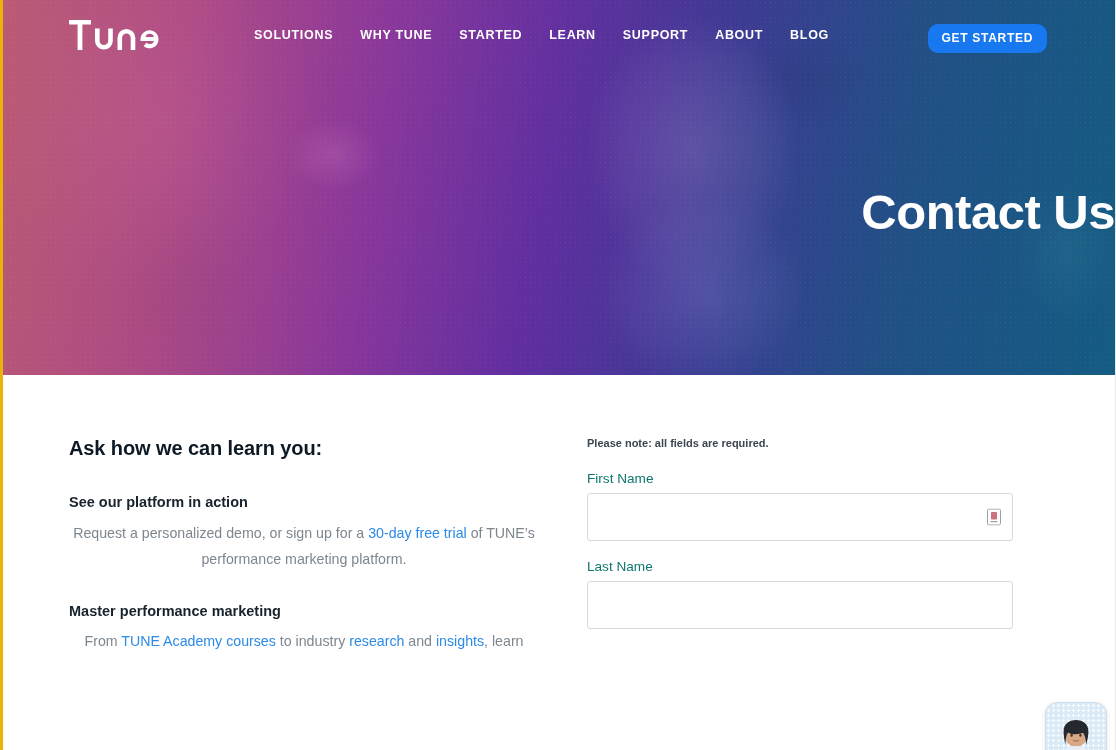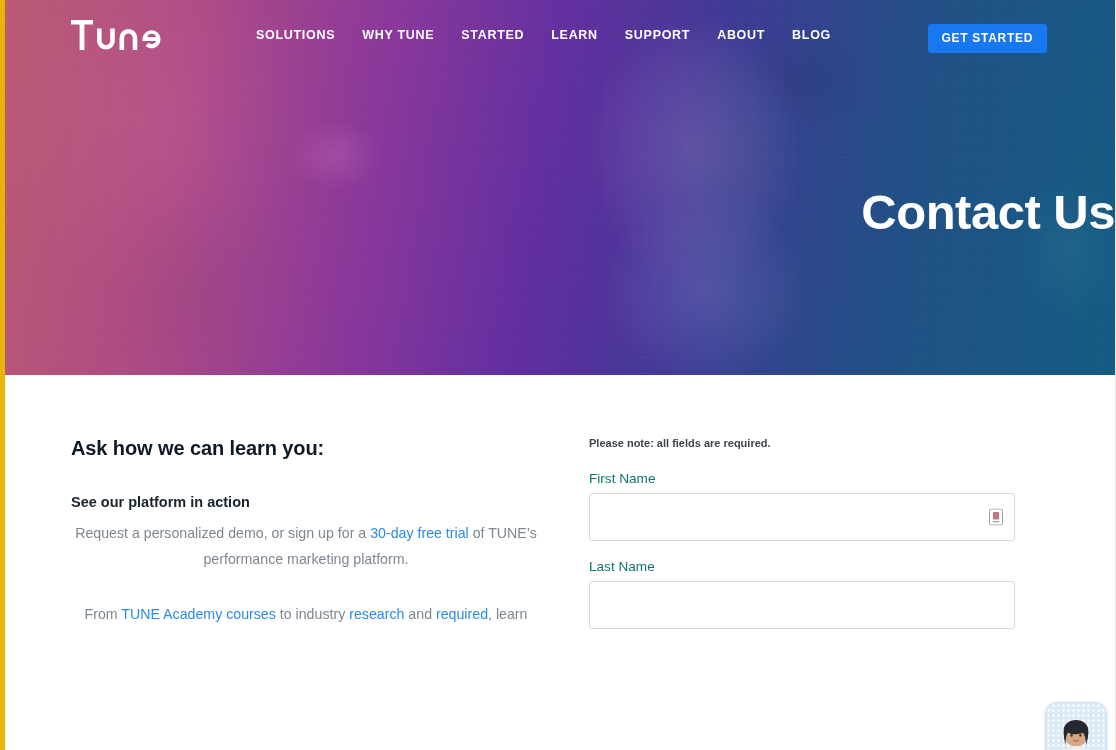--- a/index.html
+++ b/index.html
@@ -15,21 +15,21 @@
     background: #ffffff;
     font-family: "Liberation Sans", sans-serif;
     -webkit-font-smoothing: antialiased;
   }
 
   .page {
     position: relative;
     width: 1116px;
     height: 750px;
     background: #ffffff;
-    border-left: 5px solid #eab308;
+    border-left: 3px solid #eab308;
     border-right: 1px solid #e8e8e8;
     overflow: hidden;
   }
 
   
   .hero {
     position: relative;
     width: 100%;
     height: 375px;
     overflow: hidden;
@@ -108,21 +108,21 @@
     cursor: pointer;
   }
 
   .cta-button {
     position: absolute;
     right: 68px;
     top: 24px;
     background: #1878f0;
     color: #ffffff;
     border: none;
-    border-radius: 3px;
+    border-radius: 10px;
     font-family: "Liberation Sans", sans-serif;
     font-size: 12px;
     font-weight: 700;
     letter-spacing: 0.7px;
     padding: 7px 14px 8px;
     cursor: pointer;
     white-space: nowrap;
   }
 
   .hero-title {
@@ -310,21 +310,22 @@
 
       <div class="col-left">
         <h3 class="col-heading">Ask how we can learn you:</h3>
 
         <div class="topic">
           <p class="topic-title">See our platform in action</p>
           <p class="topic-body">Request a personalized demo, or sign up for a <a href="#">30-day free trial</a> of TUNE’s performance marketing platform.</p>
         </div>
 
         <div class="topic">
-          <p class="topic-body">From <a href="#">TUNE Academy courses</a> to industry <a href="#">research</a> and <a href="#">required</a>, learn</p>
+          <p class="topic-title">Master performance marketing</p>
+          <p class="topic-body">From <a href="#">TUNE Academy courses</a> to industry <a href="#">research</a> and <a href="#">insights</a>, learn</p>
         </div>
       </div>
 
       <div class="col-right">
         <p class="form-note">Please note: all fields are required.</p>
 
         <div class="field">
           <label class="field-label">First Name</label>
           <div class="input-wrap">
             <input class="text-input" type="text" placeholder="" style="">

